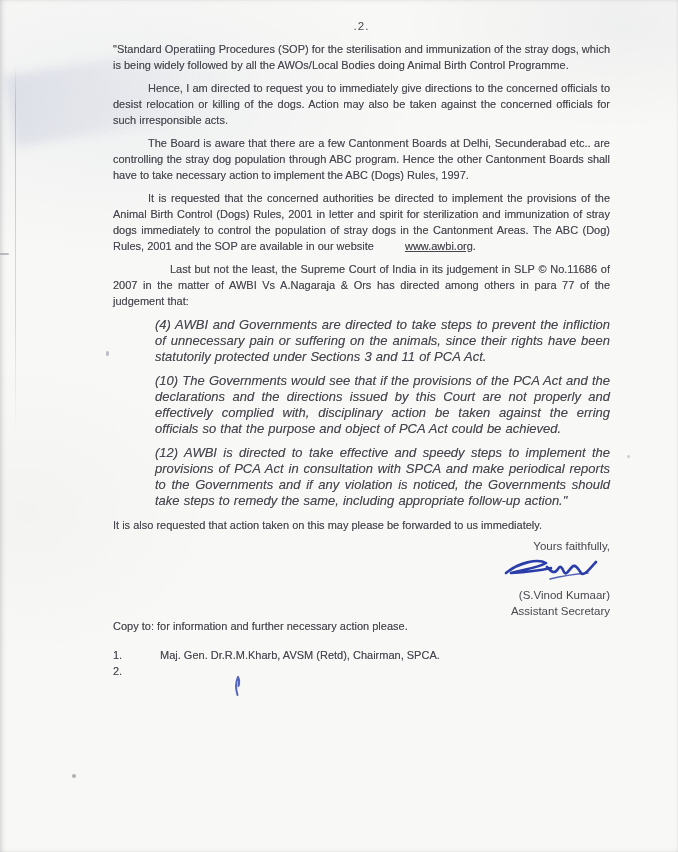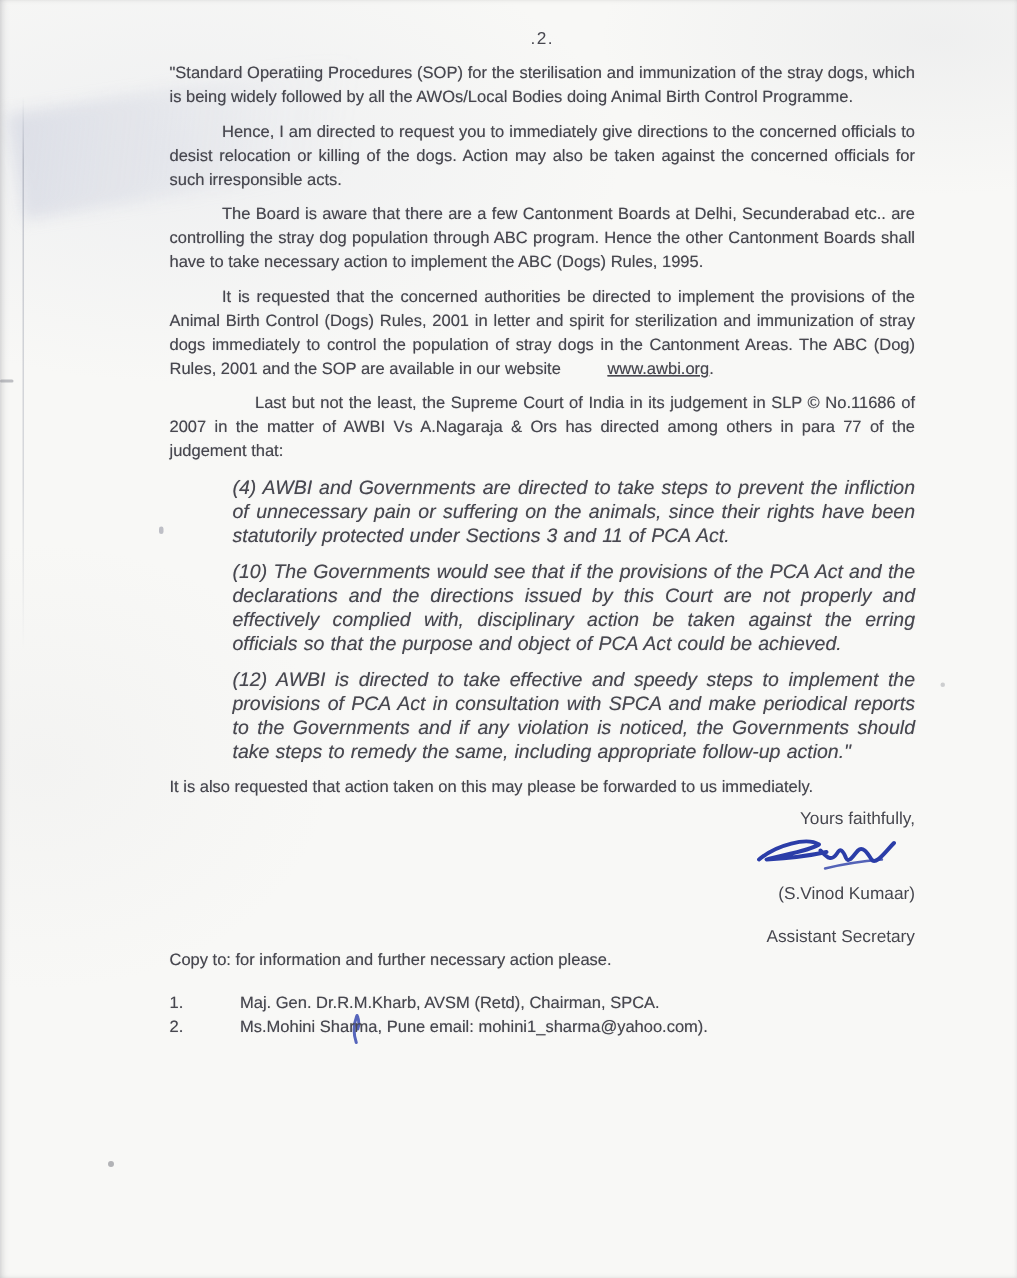--- a/index.html
+++ b/index.html
@@ -46,21 +46,21 @@
     word-spacing:0.5px;
     text-shadow:0 0 0.5px rgba(71,71,79,0.5);
   }
   p.request{margin:8px 0 0 0;font-size:11px;line-height:16px;white-space:nowrap;
     text-shadow:0 0 0.5px rgba(71,71,79,0.55);}
 
   .closing{margin-top:6px;display:flex;flex-direction:column;align-items:flex-end;text-align:center;}
   .closing .sal{font-size:11.5px;line-height:15px;}
   .closing .sig{margin:1px 10px -1px 0;}
   .closing .name{font-size:11.5px;line-height:15px;}
-  .closing .title{font-size:11.5px;line-height:15px;margin-top:14px;}
+  .closing .title{font-size:11.5px;line-height:15px;margin-top:1px;}
 
   .ink-mark{position:absolute;left:230px;top:674px;}
 
   .copyto{}
   .copyto .heading{font-size:11px;line-height:15px;margin:0;
     text-shadow:0 0 0.5px rgba(71,71,79,0.55);}
   .copyto .items{margin-top:13px;}
   .copyto .row{display:flex;font-size:11px;line-height:16px;
     text-shadow:0 0 0.5px rgba(71,71,79,0.55);}
   .copyto .num{width:47px;flex:0 0 47px;}
@@ -84,21 +84,21 @@
   </div>
 
   <div class="content">
 
     <div class="pagenum">.2.</div>
 
     <p class="body">"Standard Operatiing Procedures (SOP) for the sterilisation and immunization of the stray dogs, which is being widely followed by all the AWOs/Local Bodies doing Animal Birth Control Programme.</p>
 
     <p class="body indent">Hence, I am directed to request you to immediately give directions to the concerned officials to desist relocation or killing of the dogs. Action may also be taken against the concerned officials for such irresponsible acts.</p>
 
-    <p class="body indent">The Board is aware that there are a few Cantonment Boards at Delhi, Secunderabad etc.. are controlling the stray dog population through ABC program. Hence the other Cantonment Boards shall have to take necessary action to implement the ABC (Dogs) Rules, 1995.</p>
+    <p class="body indent">The Board is aware that there are a few Cantonment Boards at Delhi, Secunderabad etc.. are controlling the stray dog population through ABC program. Hence the other Cantonment Boards shall have to take necessary action to implement the ABC (Dogs) Rules, 1997.</p>
 
     <p class="body indent"><span>It is requested that the concerned authorities be directed to implement the provisions of the Animal Birth Control (Dogs) Rules, 2001 in letter and spirit for sterilization and immunization of stray dogs immediately to control the population of stray dogs in the Cantonment Areas. The ABC (Dog) Rules, 2001 and the SOP are available in our website </span><span class="doclink">www.awbi.org</span><span>.</span></p>
 
     <p class="body indent-lg">Last but not the least, the Supreme Court of India in its judgement in SLP © No.11686 of 2007 in the matter of AWBI Vs A.Nagaraja &amp; Ors has directed among others in para 77 of the judgement that:</p>
 
     <div class="quoteblock">
       <p class="quote">(4) AWBI and Governments are directed to take steps to prevent the infliction of unnecessary pain or suffering on the animals, since their rights have been statutorily protected under Sections 3 and 11 of PCA Act.</p>
       <p class="quote">(10) The Governments would see that if the provisions of the PCA Act and the declarations and the directions issued by this Court are not properly and effectively complied with, disciplinary action be taken against the erring officials so that the purpose and object of PCA Act could be achieved.</p>
       <p class="quote">(12) AWBI is directed to take effective and speedy steps to implement the provisions of PCA Act in consultation with SPCA and make periodical reports to the Governments and if any violation is noticed, the Governments should take steps to remedy the same, including appropriate follow-up action."</p>
     </div>
@@ -121,19 +121,18 @@
 
     <div class="copyto">
       <p class="heading">Copy to: for information and further necessary action please.</p>
       <div class="items">
         <div class="row">
           <span class="num">1.</span>
           <span class="txt">Maj. Gen. Dr.R.M.Kharb, AVSM (Retd), Chairman, SPCA.</span>
         </div>
         <div class="row">
           <span class="num">2.</span>
-          <span class="txt">Ms.Mohini Sharma, Pune email: mohini1_sharma@yahoo.com).</span>
         </div>
       </div>
     </div>
 
   </div>
 </div>
 
 </body></html>

